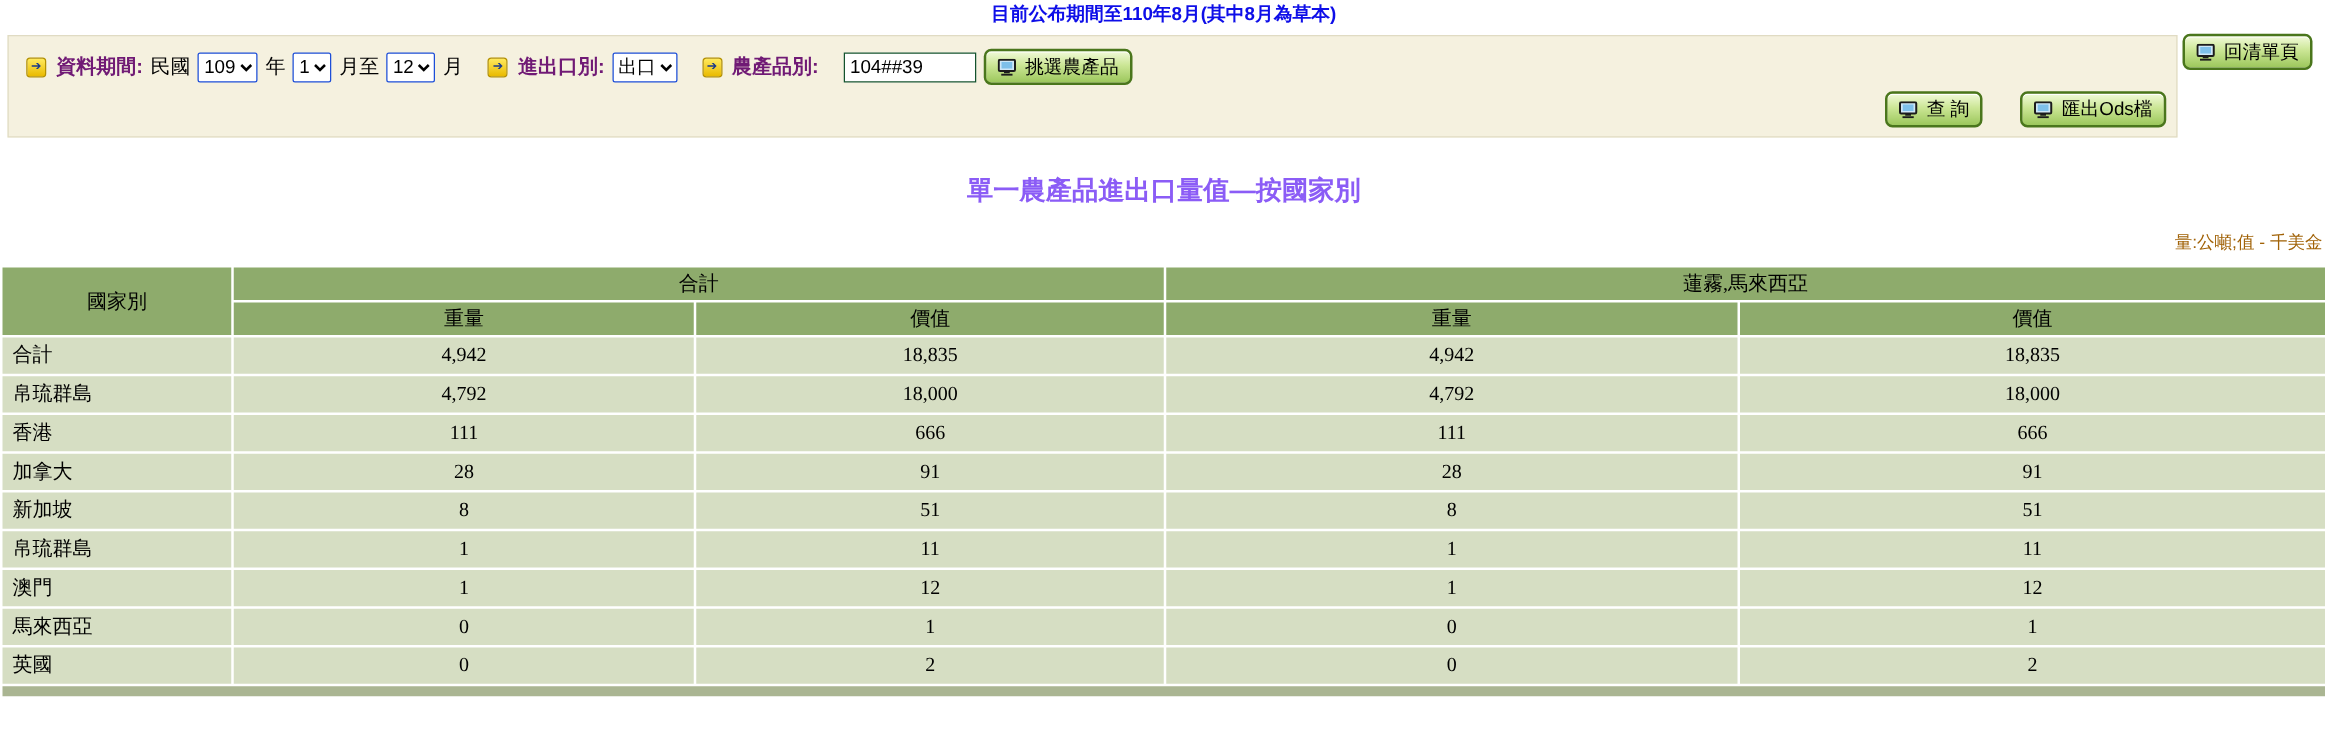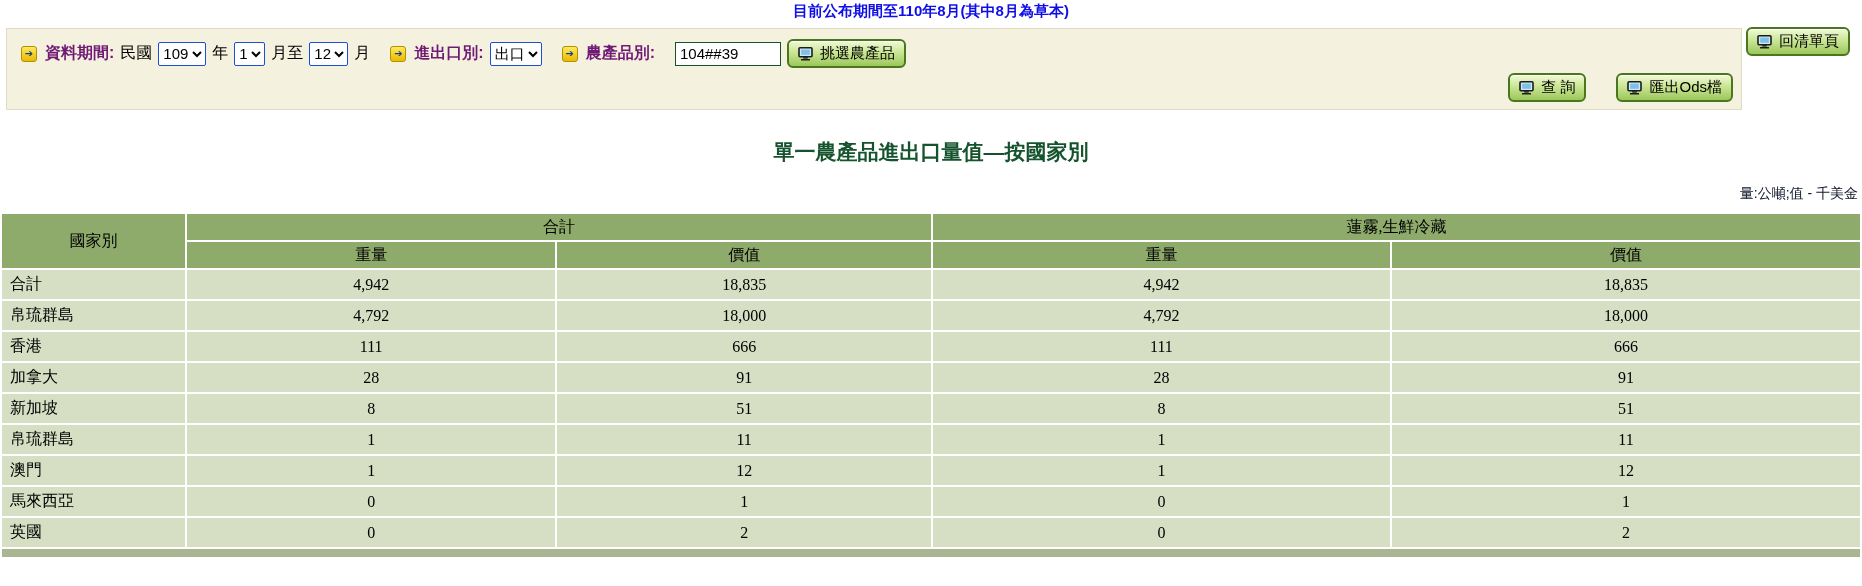--- a/index.html
+++ b/index.html
@@ -60,25 +60,25 @@
 
   .action-row {
     position: absolute; right: 8px; bottom: 7px;
     display: flex; gap: 30px; align-items: flex-start;
   }
   .back-btn-wrap { position: absolute; top: 27px; right: 12px; }
 
   
   .report-title {
     position: absolute; top: 138px; left: 0; width: 100%;
-    text-align: center; font-size: 21px; font-weight: bold; color: #14532d;
+    text-align: center; font-size: 21px; font-weight: bold; color: #8b5cf6;
   }
   .unit-note {
     position: absolute; top: 185px; right: 4px;
-    font-size: 14px; color: #0f172a;
+    font-size: 14px; color: #a16207;
   }
 
   
   .table-wrap { position: absolute; top: 212px; left: 0; width: 1862px; }
   table.results {
     width: 1862px; border-collapse: separate; border-spacing: 2px;
     table-layout: fixed;
     font-family: "Liberation Serif", "DejaVu Serif", serif;
   }
   table.results th {
@@ -184,21 +184,21 @@
         <col style="width:9.9%">
           <col style="width:19.9%">
           <col style="width:20.2%">
         <col style="width:24.7%">
           <col style="width:25.3%">
       </colgroup>
       <thead>
         <tr>
           <th rowspan="2">國家別</th>
           <th colspan="2">合計</th>
-          <th colspan="2">蓮霧,生鮮冷藏</th>
+          <th colspan="2">蓮霧,馬來西亞</th>
         </tr>
         <tr>
           <th>重量</th>
           <th>價值</th>
           <th>重量</th>
           <th>價值</th>
         </tr>
       </thead>
       <tbody id="results-body">
           <tr>

